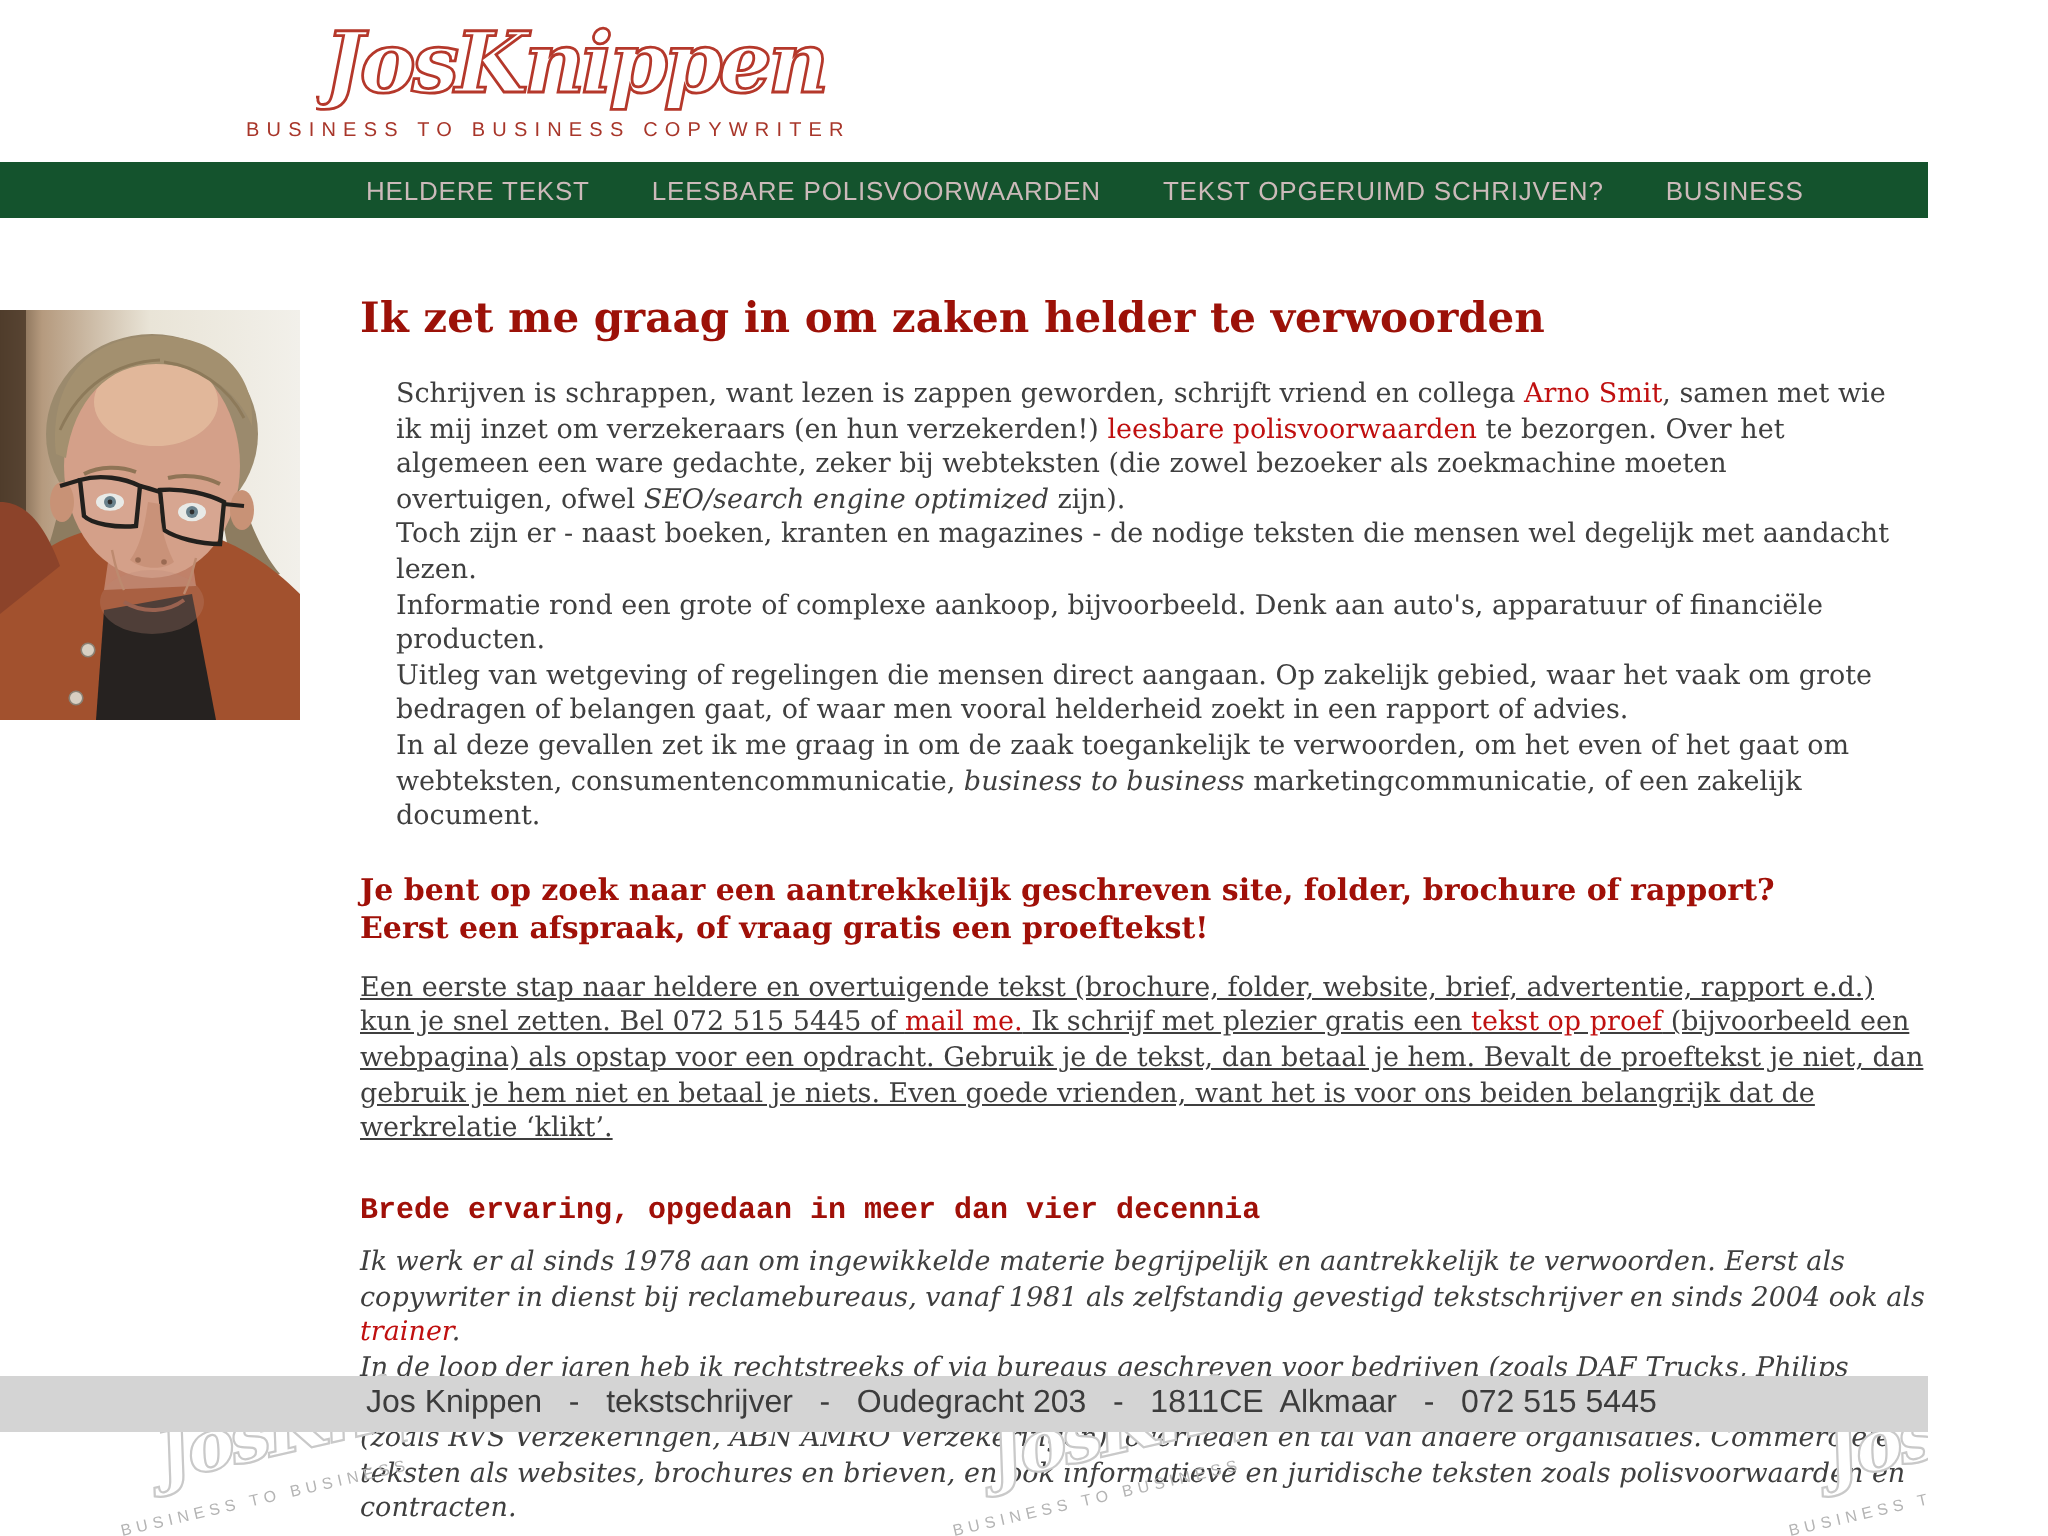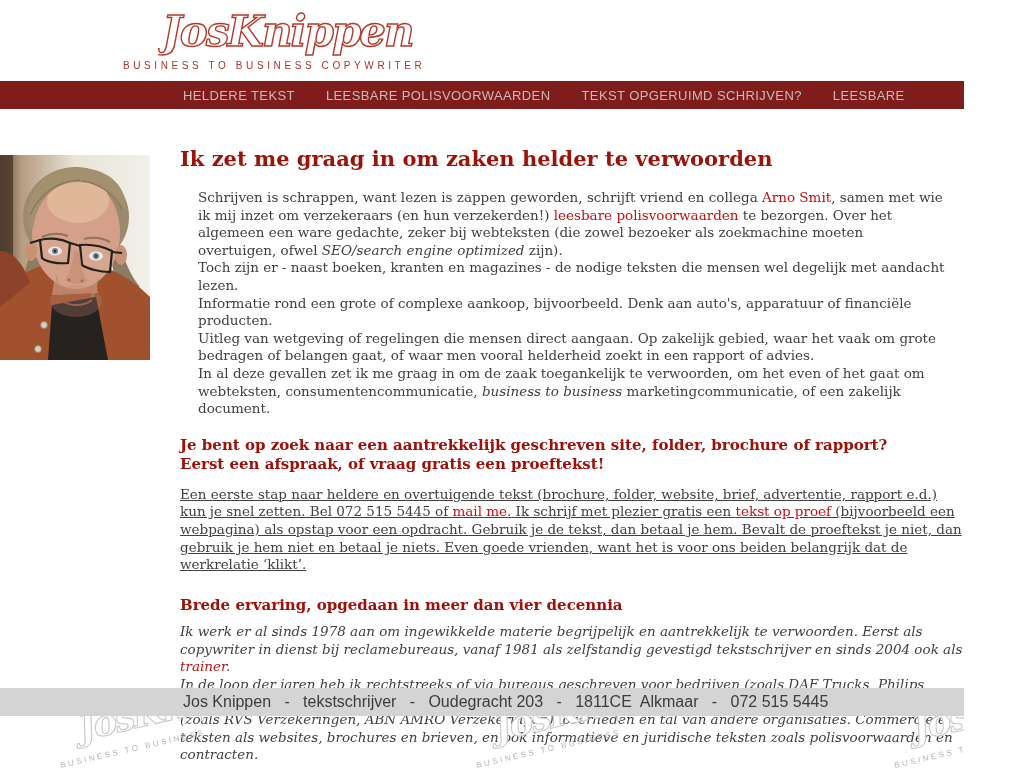--- a/index.html
+++ b/index.html
@@ -7,37 +7,37 @@
         font-family:"Liberation Sans",sans-serif;}
 
   
   .header{position:absolute;left:0;top:0;width:1024px;height:81px;background:#fff;}
   .logo{position:absolute;left:120px;top:4px;width:330px;height:74px;cursor:pointer;}
   .logo-script{position:absolute;left:38px;top:2px;}
   .logo-tagline{position:absolute;left:3px;top:56px;width:324px;
         font-size:10px;letter-spacing:3.6px;color:#a8362a;white-space:nowrap;}
 
   
-  .navbar{position:absolute;left:0;top:81px;width:1024px;height:28px;background:#7f1d1d;
+  .navbar{position:absolute;left:0;top:81px;width:1024px;height:28px;background:#14532d;
         display:flex;align-items:center;padding-left:183px;box-sizing:border-box;gap:31px;}
   .nav-item{color:#ccbaba;font-size:13px;letter-spacing:.4px;text-decoration:none;white-space:nowrap;}
 
   
   .portrait{position:absolute;left:0;top:155px;width:150px;height:205px;overflow:hidden;}
 
   
   .content{position:absolute;left:180px;top:146px;width:783px;
         font-family:"DejaVu Serif",serif;color:#3f3f3f;}
   .content h1{margin:0 0 7px 0;font-size:21px;line-height:25px;color:#9c1108;font-weight:bold;}
   .body-text{margin:18px;font-size:13.5px;line-height:17.6px;}
   .body-text em{font-style:italic;color:inherit;}
   a.tlink{color:#c01010;text-decoration:none;}
   .subhead{margin:8px 0 0 0;font-size:15px;line-height:19.5px;color:#a01008;font-weight:bold;}
   .cta-body{margin:11px 0 0 0;text-decoration:underline;}
-  .exp-head{margin:22px 0 0 0;}
+  .exp-head{margin:22px 0 0 0;font-family:Liberation Mono, monospace;}
   .exp-body{margin:8px 0 0 0;font-style:italic;}
 
   
   .footer-bar{position:absolute;left:0;top:688px;width:1024px;height:28px;background:#d4d4d4;
         z-index:3;display:flex;align-items:center;}
   .footer-text{margin:0 0 0 183px;font-size:16px;color:#3c3c3c;white-space:pre;}
 
   
   .watermark{position:absolute;width:152px;height:74px;overflow:hidden;z-index:1;
         transform:rotate(-13deg);}
@@ -56,21 +56,21 @@
         <text x="4" y="40" font-family="DejaVu Serif, serif" font-size="42" font-style="italic" font-weight="bold" fill="#ffffff" stroke="#b5382b" stroke-width="1.4" letter-spacing="-2">JosKnippen</text>
       </svg>
       <div class="logo-tagline">BUSINESS TO BUSINESS COPYWRITER</div>
     </div>
   </div>
 
   <div class="navbar">
     <a href="#" class="nav-item">HELDERE TEKST</a>
     <a href="#" class="nav-item">LEESBARE POLISVOORWAARDEN</a>
     <a href="#" class="nav-item">TEKST OPGERUIMD SCHRIJVEN?</a>
-    <a href="#" class="nav-item">LEESBARE</a>
+    <a href="#" class="nav-item">BUSINESS</a>
   </div>
 
   <div class="portrait">
     <svg width="150" height="205" viewBox="0 0 150 205">
       <defs>
         <linearGradient id="wall" x1="0" y1="0" x2="1" y2="0">
           <stop offset="0" stop-color="#5a4632"></stop>
           <stop offset="0.14" stop-color="#b59a7e"></stop>
           <stop offset="0.5" stop-color="#e9e4d7"></stop>
           <stop offset="1" stop-color="#f2f0ea"></stop>

